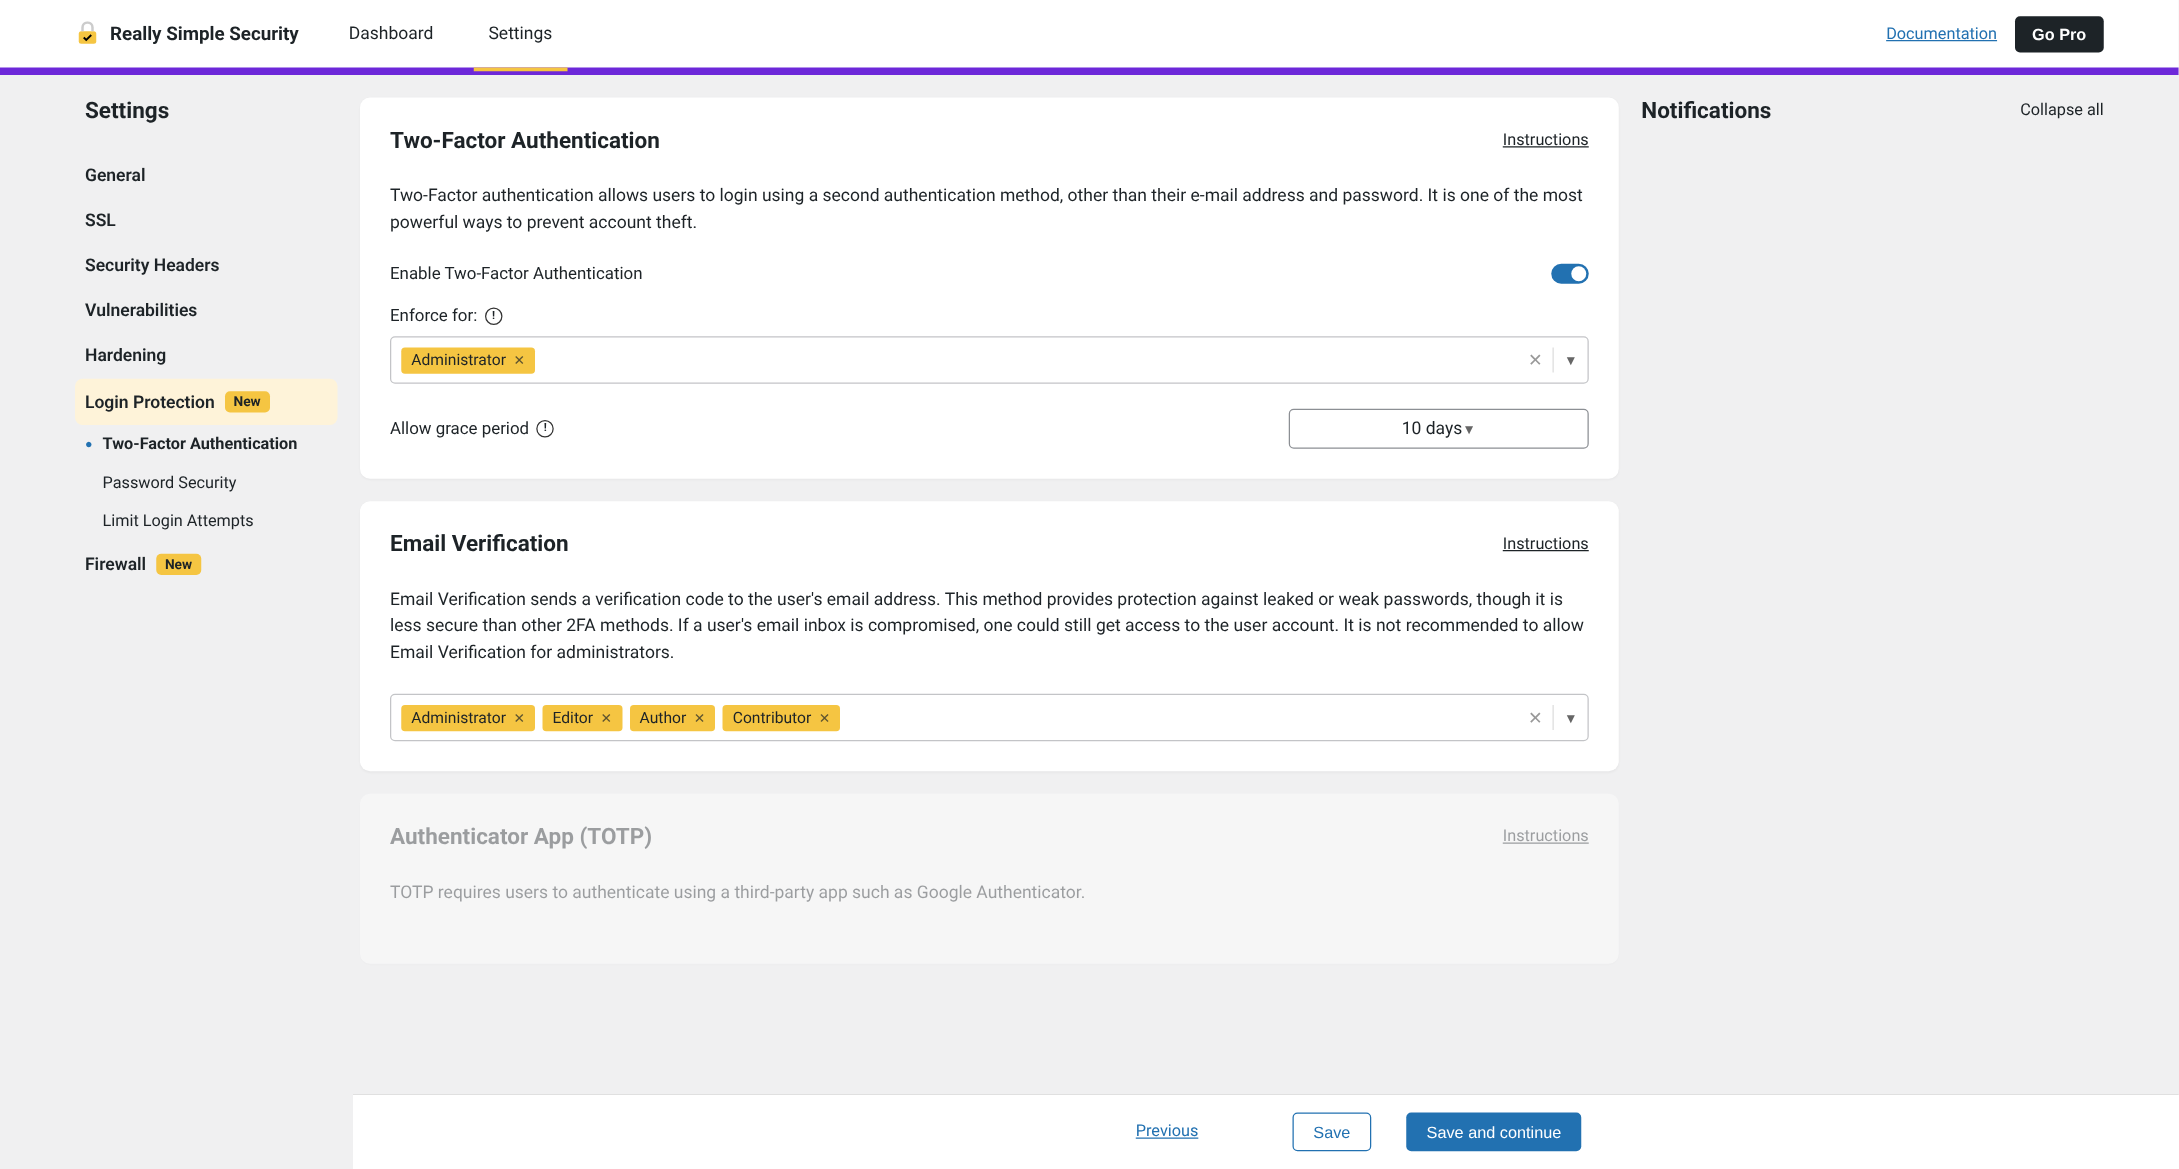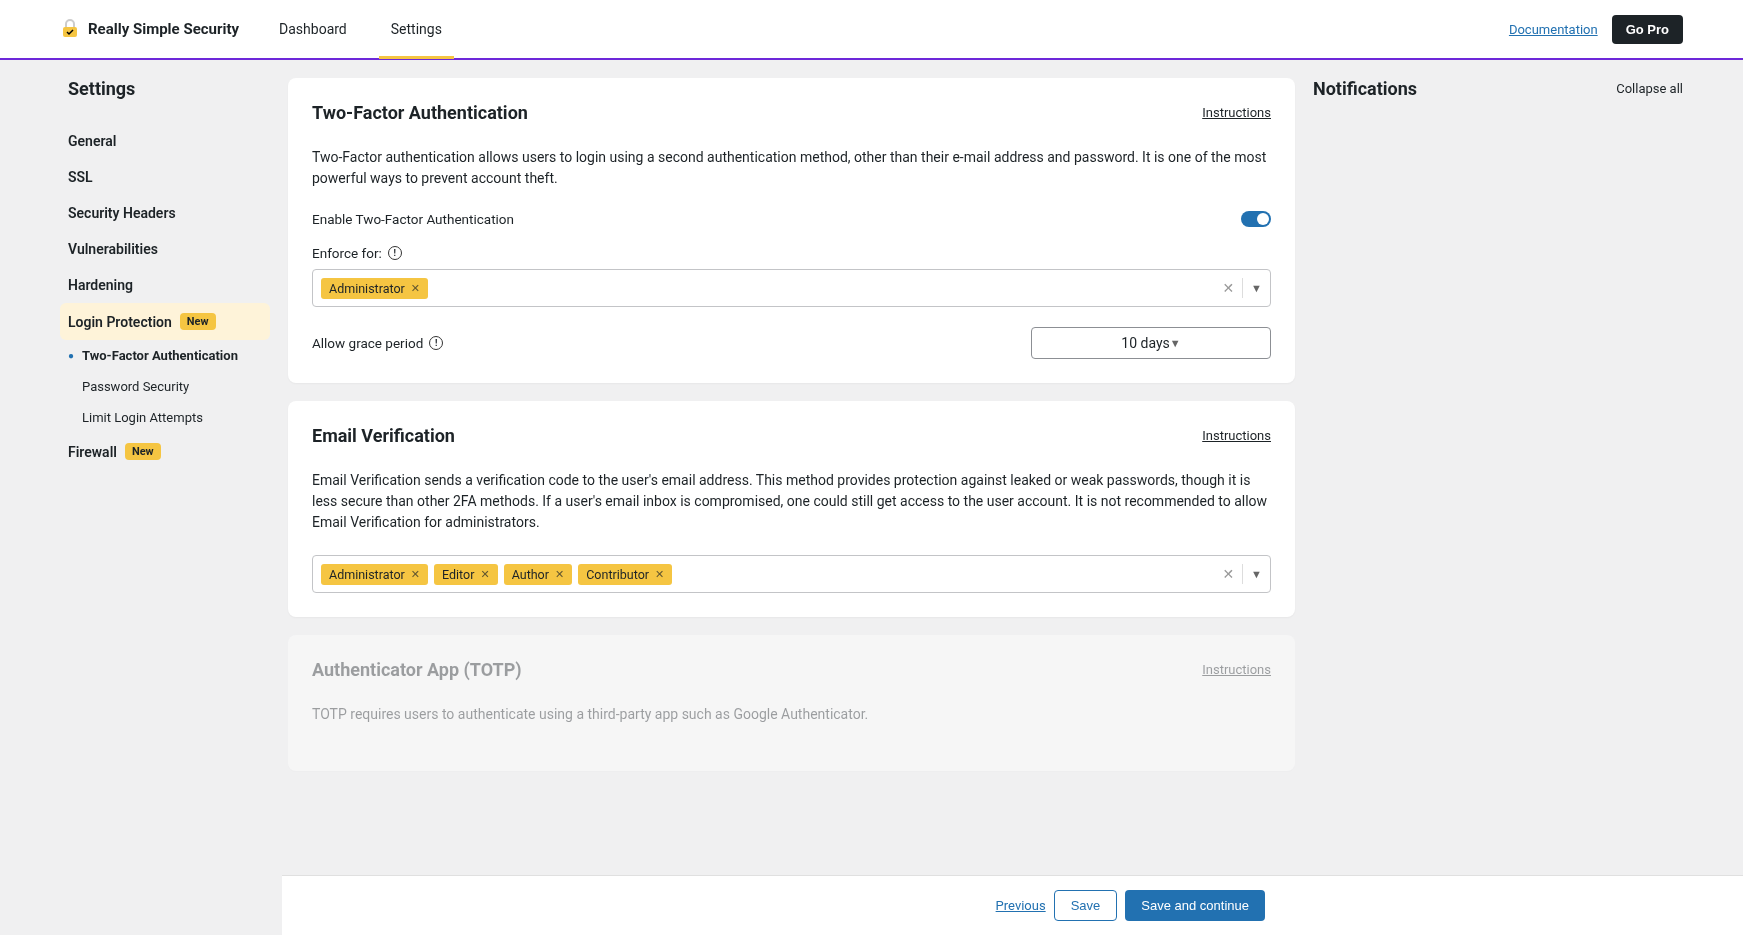--- a/index.html
+++ b/index.html
@@ -1,19 +1,19 @@
 <!DOCTYPE html>
 <html><head>
 <meta charset="utf-8">
 <style>
 * { box-sizing: border-box; margin: 0; padding: 0; }
 body { font-family: -apple-system, BlinkMacSystemFont, "Segoe UI", Roboto, sans-serif; background: #f0f0f1; color: #1d2327; }
 
 
-.header { background: #fff; border-bottom: 2px solid #6d28d9; display: flex; align-items: center; padding: 0 60px; height: 60px; }
+.header { background: #fff; border-bottom: 6px solid #6d28d9; display: flex; align-items: center; padding: 0 60px; height: 60px; }
 .logo { display: flex; align-items: center; gap: 8px; margin-right: 40px; }
 .logo-icon { width: 20px; height: 20px; position: relative; }
 .logo-text { font-weight: 700; font-size: 15px; }
 .nav-tabs { display: flex; gap: 44px; height: 60px; align-items: center; }
 .nav-tab { font-size: 14px; cursor: pointer; height: 60px; display: flex; align-items: center; position: relative; }
 .nav-tab.active::after { content: ""; position: absolute; bottom: 0; left: -12px; right: -12px; height: 3px; background: #f5c542; }
 .header-right { margin-left: auto; display: flex; align-items: center; gap: 14px; }
 .doc-link { color: #2271b1; text-decoration: underline; font-size: 13px; }
 .go-pro { background: #1d2327; color: #fff; padding: 7px 14px; border-radius: 4px; font-size: 13px; font-weight: 600; cursor: pointer; border: none; }
 
@@ -57,23 +57,23 @@
 
 .info-icon { width: 14px; height: 14px; border: 1.5px solid #333; border-radius: 50%; display: inline-flex; align-items: center; justify-content: center; font-size: 9px; font-weight: bold; }
 
 
 .right-panel { width: 370px; flex-shrink: 0; }
 .right-head { display: flex; justify-content: space-between; align-items: center; }
 .right-title { font-size: 18px; font-weight: 700; }
 .collapse { font-size: 13px; cursor: pointer; }
 
 
-.footer { position: fixed; bottom: 0; left: 282px; right: 0; background: #fff; border-top: 1px solid #e0e0e0; padding: 14px 478px 14px 24px; display: flex; justify-content: flex-end; align-items: center; gap: 8px; }
+.footer { position: fixed; bottom: 0; left: 282px; right: 0; background: #fff; border-top: 1px solid #e0e0e0; padding: 14px 478px 14px 24px; display: flex; justify-content: flex-end; align-items: center; gap: 28px; }
 .prev-link { color: #2271b1; text-decoration: underline; font-size: 13px; }
-.btn-save { border: 1px solid #2271b1; background: #fff; color: #2271b1; padding: 7px 16px; border-radius: 4px; font-size: 13px; cursor: pointer; }
+.btn-save { border: 1px solid #2271b1; background: #fff; color: #2271b1; padding: 7px 16px; border-radius: 4px; font-size: 13px; cursor: pointer; margin-left: 47px; }
 .btn-primary { background: #2271b1; color: #fff; border: none; padding: 8px 16px; border-radius: 4px; font-size: 13px; cursor: pointer; }
 
 .chevron { font-size: 11px; color: #666; }
 </style>
 </head>
 <body>
 
 <div class="header">
   <div class="logo">
     <span class="logo-icon">

